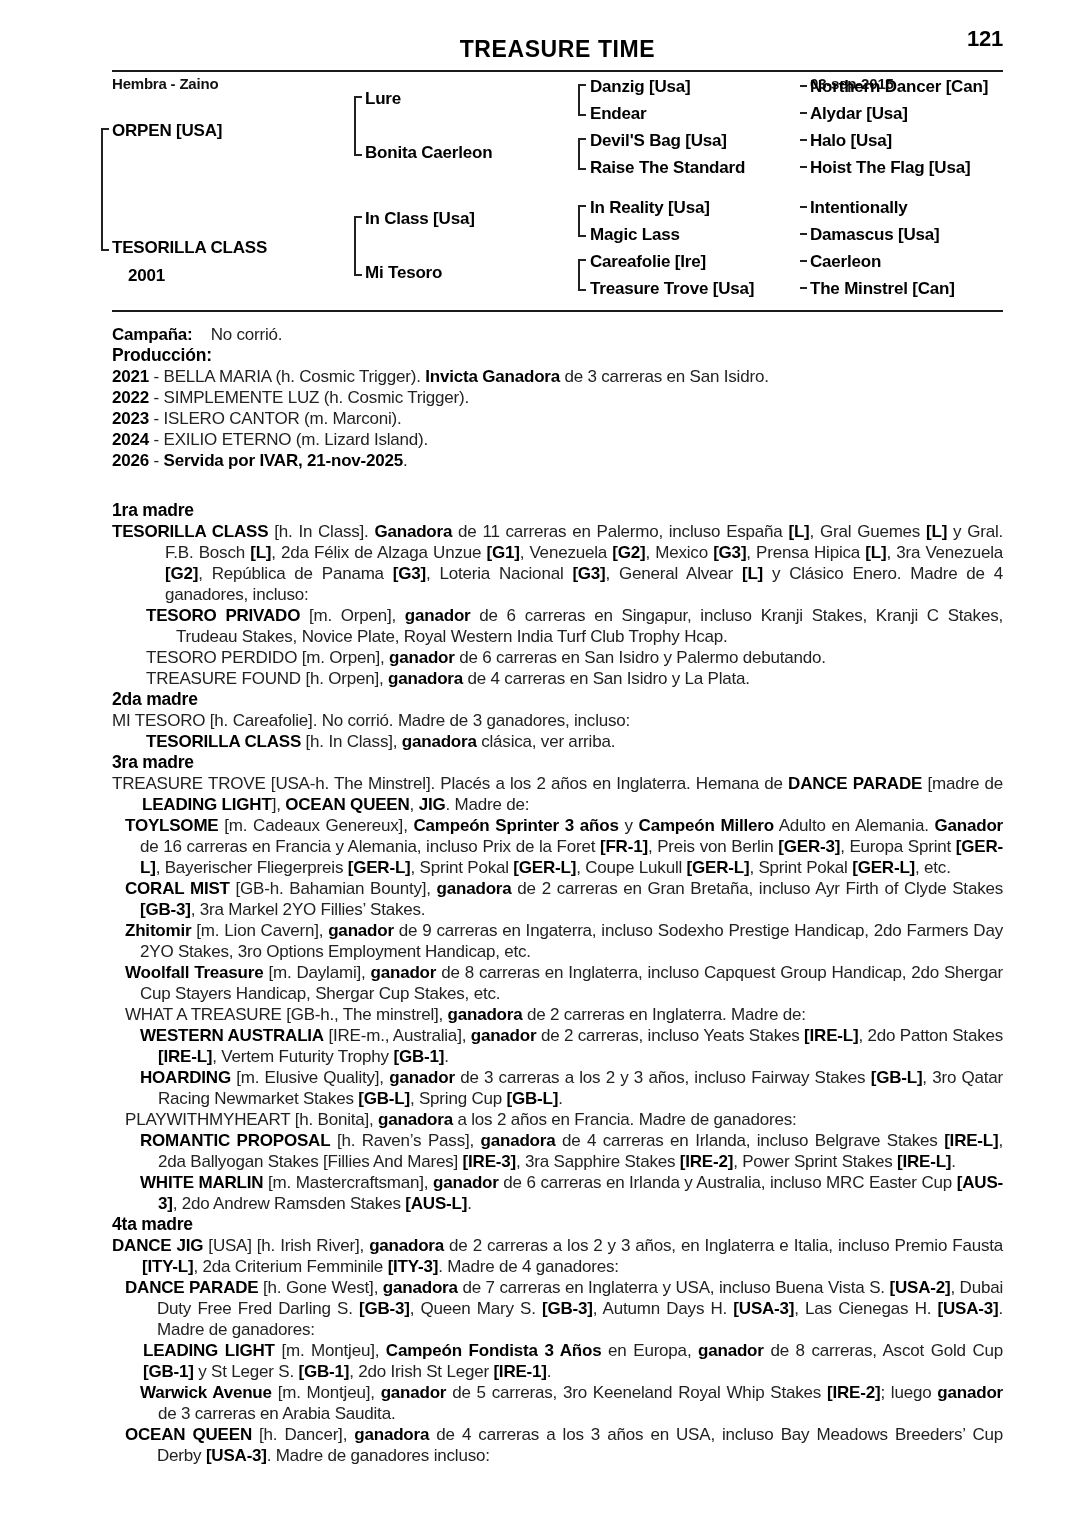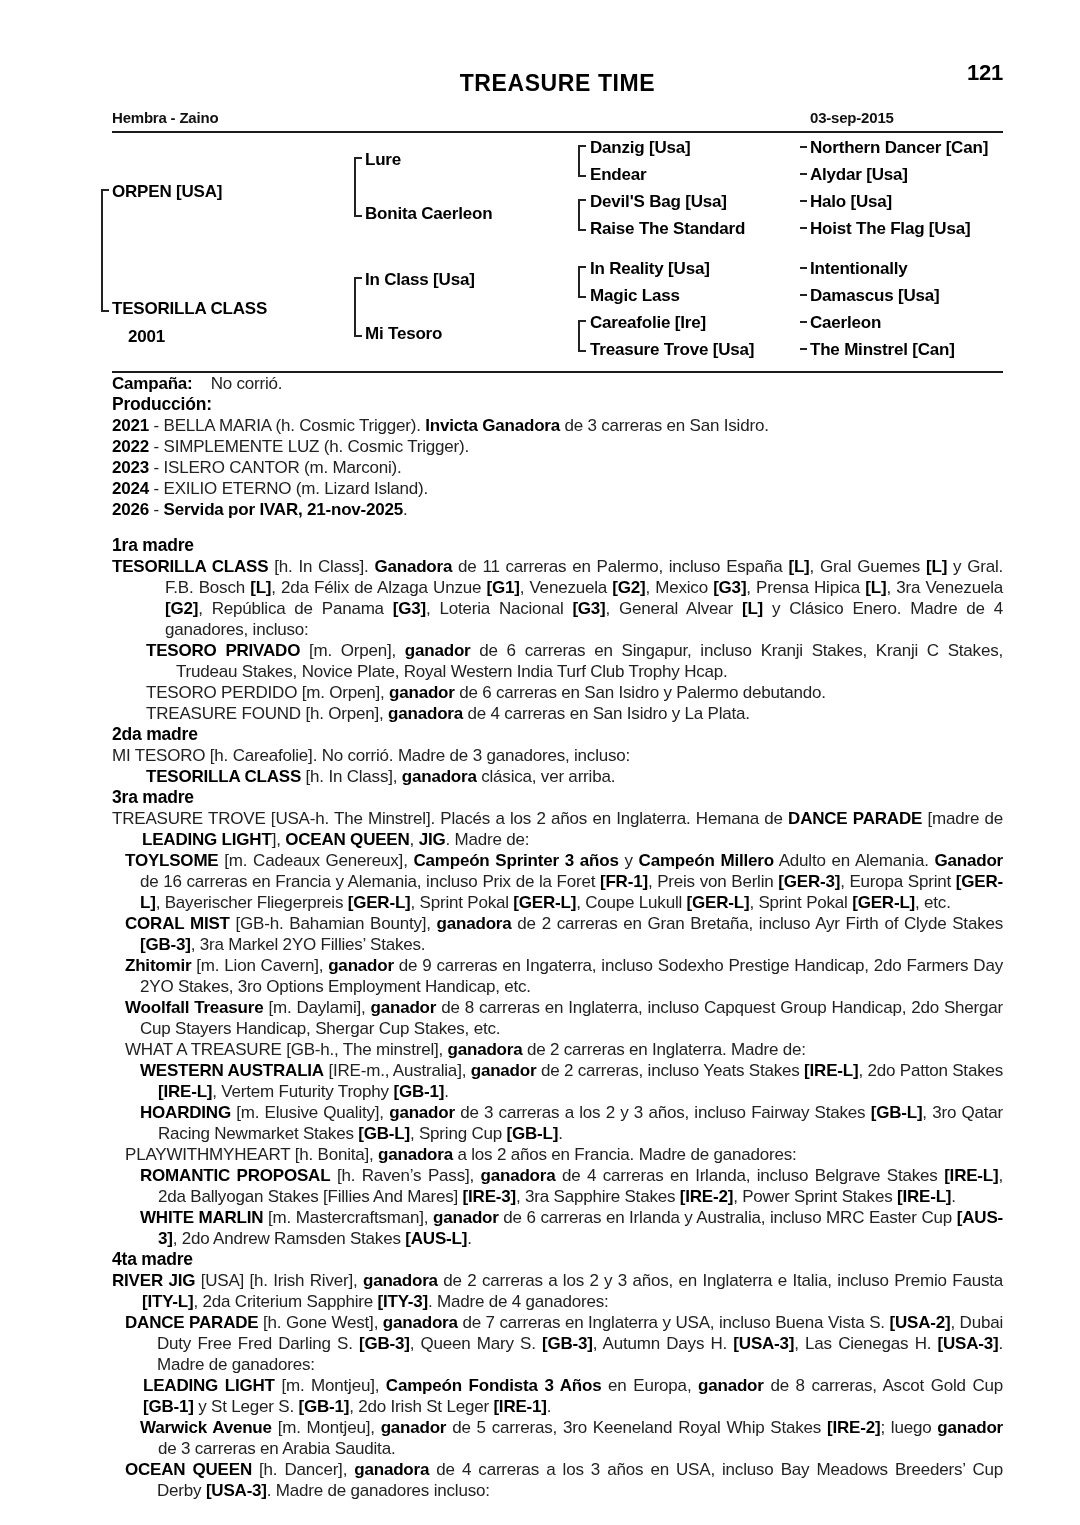--- a/index.html
+++ b/index.html
@@ -5,38 +5,38 @@
   html,body{margin:0;padding:0;background:#ffffff;}
   .page-root{
     width:1080px;height:1525px;overflow:hidden;background:#fff;
     font-family:"Liberation Sans","DejaVu Sans",sans-serif;
     color:#1d1d1d;letter-spacing:-0.2px;
     position:relative;box-sizing:border-box;
   }
   .page{padding:0 77px 0 112px;}
 
   
-  .header{position:relative;height:99px;box-sizing:border-box;padding-top:36px;border-bottom:2px solid #1a1a1a;margin-top:34px;}
+  .header{position:relative;height:72px;box-sizing:border-box;padding-top:36px;border-bottom:2px solid #1a1a1a;}
   .title-row{text-align:center;}
   .title{font-size:23px;font-weight:700;letter-spacing:0.6px;color:#000;}
   .page-num{position:absolute;right:0;top:26px;font-size:22px;font-weight:700;color:#000;}
   .sub-row{position:relative;margin-top:12px;font-size:15px;font-weight:700;color:#111;}
   .date{position:absolute;left:698px;top:0;}
 
   
   .pedigree{position:relative;height:238px;border-bottom:2px solid #1a1a1a;}
   .ped-name{position:absolute;font-size:17px;font-weight:700;white-space:nowrap;color:#000;}
   .bracket{position:absolute;width:6px;border-left:2px solid #222;border-top:2px solid #222;border-bottom:2px solid #222;}
   .dash{position:absolute;width:7px;border-top:2px solid #222;}
 
   
-  .record{font-size:17px;line-height:21px;}
+  .record{padding-top:12px;font-size:17px;line-height:21px;}
   .para{margin:0;text-align:justify;color:#222;}
   .para.hd{font-weight:700;font-size:17.5px;color:#000;text-align:left;}
-  .para.gap{margin-top:15px;}
+  .para.gap{margin-top:29px;}
   .b{font-weight:700;color:#000;}
   .ind-a{margin-left:53px;text-indent:-53px;}
   .ind-b{margin-left:64px;text-indent:-30px;}
   .ind-c{margin-left:30px;text-indent:-30px;}
   .ind-d{margin-left:28px;text-indent:-15px;}
   .ind-e{margin-left:46px;text-indent:-18px;}
   .ind-f{margin-left:45px;text-indent:-32px;}
   .ind-g{margin-left:31px;text-indent:0;}
 </style>
 </head>
@@ -125,21 +125,21 @@
         <p class="para ind-d"><span class="b">CORAL MIST</span><span> [GB-h. Bahamian Bounty], </span><span class="b">ganadora</span><span> de 2 carreras en Gran Bretaña, incluso Ayr Firth of Clyde Stakes </span><span class="b">[GB-3]</span><span>, 3ra Markel 2YO Fillies’ Stakes.</span></p>
         <p class="para ind-d"><span class="b">Zhitomir</span><span> [m. Lion Cavern], </span><span class="b">ganador</span><span> de 9 carreras en Ingaterra, incluso Sodexho Prestige Handicap, 2do Farmers Day 2YO Stakes, 3ro Options Employment Handicap, etc.</span></p>
         <p class="para ind-d"><span class="b">Woolfall Treasure</span><span> [m. Daylami], </span><span class="b">ganador</span><span> de 8 carreras en Inglaterra, incluso Capquest Group Handicap, 2do Shergar Cup Stayers Handicap, Shergar Cup Stakes, etc.</span></p>
         <p class="para ind-d"><span>WHAT A TREASURE [GB-h., The minstrel], </span><span class="b">ganadora</span><span> de 2 carreras en Inglaterra. Madre de:</span></p>
         <p class="para ind-e"><span class="b">WESTERN AUSTRALIA</span><span> [IRE-m., Australia], </span><span class="b">ganador</span><span> de 2 carreras, incluso Yeats Stakes </span><span class="b">[IRE-L]</span><span>, 2do Patton Stakes </span><span class="b">[IRE-L]</span><span>, Vertem Futurity Trophy </span><span class="b">[GB-1]</span><span>.</span></p>
         <p class="para ind-e"><span class="b">HOARDING</span><span> [m. Elusive Quality], </span><span class="b">ganador</span><span> de 3 carreras a los 2 y 3 años, incluso Fairway Stakes </span><span class="b">[GB-L]</span><span>, 3ro Qatar Racing Newmarket Stakes </span><span class="b">[GB-L]</span><span>, Spring Cup </span><span class="b">[GB-L]</span><span>.</span></p>
         <p class="para ind-d"><span>PLAYWITHMYHEART [h. Bonita], </span><span class="b">ganadora</span><span> a los 2 años en Francia. Madre de ganadores:</span></p>
         <p class="para ind-e"><span class="b">ROMANTIC PROPOSAL</span><span> [h. Raven’s Pass], </span><span class="b">ganadora</span><span> de 4 carreras en Irlanda, incluso Belgrave Stakes </span><span class="b">[IRE-L]</span><span>, 2da Ballyogan Stakes [Fillies And Mares] </span><span class="b">[IRE-3]</span><span>, 3ra Sapphire Stakes </span><span class="b">[IRE-2]</span><span>, Power Sprint Stakes </span><span class="b">[IRE-L]</span><span>.</span></p>
         <p class="para ind-e"><span class="b">WHITE MARLIN</span><span> [m. Mastercraftsman], </span><span class="b">ganador</span><span> de 6 carreras en Irlanda y Australia, incluso MRC Easter Cup </span><span class="b">[AUS-3]</span><span>, 2do Andrew Ramsden Stakes </span><span class="b">[AUS-L]</span><span>.</span></p>
         <p class="para hd"><span class="b">4ta madre</span></p>
-        <p class="para ind-c"><span class="b">RIVER JIG</span><span> [USA] [h. Irish River], </span><span class="b">ganadora</span><span> de 2 carreras a los 2 y 3 años, en Inglaterra e Italia, incluso Premio Fausta </span><span class="b">[ITY-L]</span><span>, 2da Criterium Sapphire </span><span class="b">[ITY-3]</span><span>. Madre de 4 ganadores:</span></p>
+        <p class="para ind-c"><span class="b">DANCE JIG</span><span> [USA] [h. Irish River], </span><span class="b">ganadora</span><span> de 2 carreras a los 2 y 3 años, en Inglaterra e Italia, incluso Premio Fausta </span><span class="b">[ITY-L]</span><span>, 2da Criterium Femminile </span><span class="b">[ITY-3]</span><span>. Madre de 4 ganadores:</span></p>
         <p class="para ind-f"><span class="b">DANCE PARADE</span><span> [h. Gone West], </span><span class="b">ganadora</span><span> de 7 carreras en Inglaterra y USA, incluso Buena Vista S. </span><span class="b">[USA-2]</span><span>, Dubai Duty Free Fred Darling S. </span><span class="b">[GB-3]</span><span>, Queen Mary S. </span><span class="b">[GB-3]</span><span>, Autumn Days H. </span><span class="b">[USA-3]</span><span>, Las Cienegas H. </span><span class="b">[USA-3]</span><span>. Madre de ganadores:</span></p>
         <p class="para ind-g"><span class="b">LEADING LIGHT</span><span> [m. Montjeu], </span><span class="b">Campeón Fondista 3 Años</span><span> en Europa, </span><span class="b">ganador</span><span> de 8 carreras, Ascot Gold Cup </span><span class="b">[GB-1]</span><span> y St Leger S. </span><span class="b">[GB-1]</span><span>, 2do Irish St Leger </span><span class="b">[IRE-1]</span><span>.</span></p>
         <p class="para ind-e"><span class="b">Warwick Avenue</span><span> [m. Montjeu], </span><span class="b">ganador</span><span> de 5 carreras, 3ro Keeneland Royal Whip Stakes </span><span class="b">[IRE-2]</span><span>; luego </span><span class="b">ganador</span><span> de 3 carreras en Arabia Saudita.</span></p>
         <p class="para ind-f"><span class="b">OCEAN QUEEN</span><span> [h. Dancer], </span><span class="b">ganadora</span><span> de 4 carreras a los 3 años en USA, incluso Bay Meadows Breeders’ Cup Derby </span><span class="b">[USA-3]</span><span>. Madre de ganadores incluso:</span></p>
       </div>
 
   </div>
 </div>
 
 </body></html>

